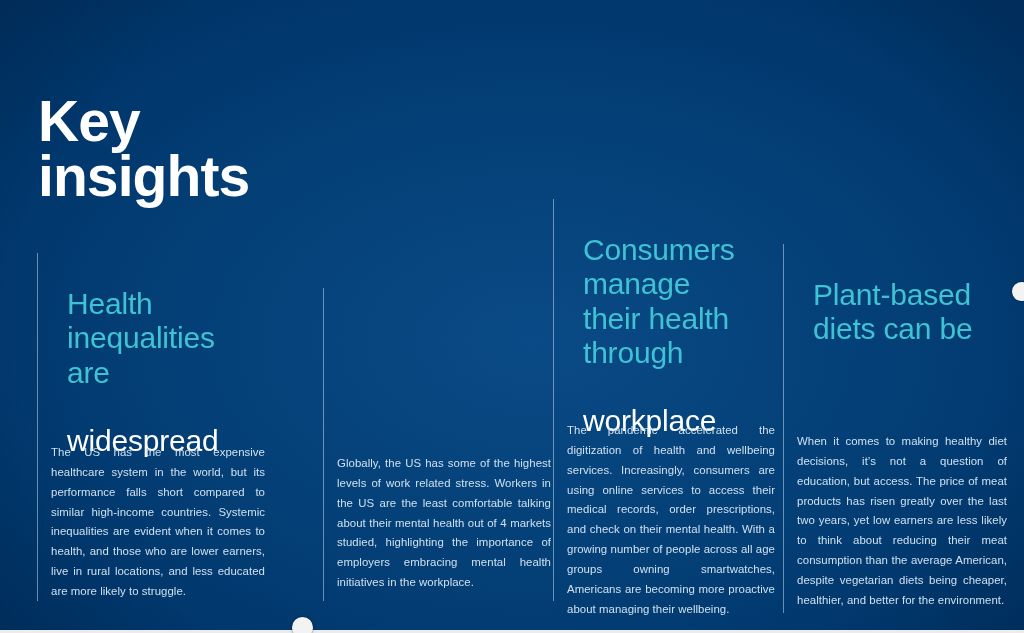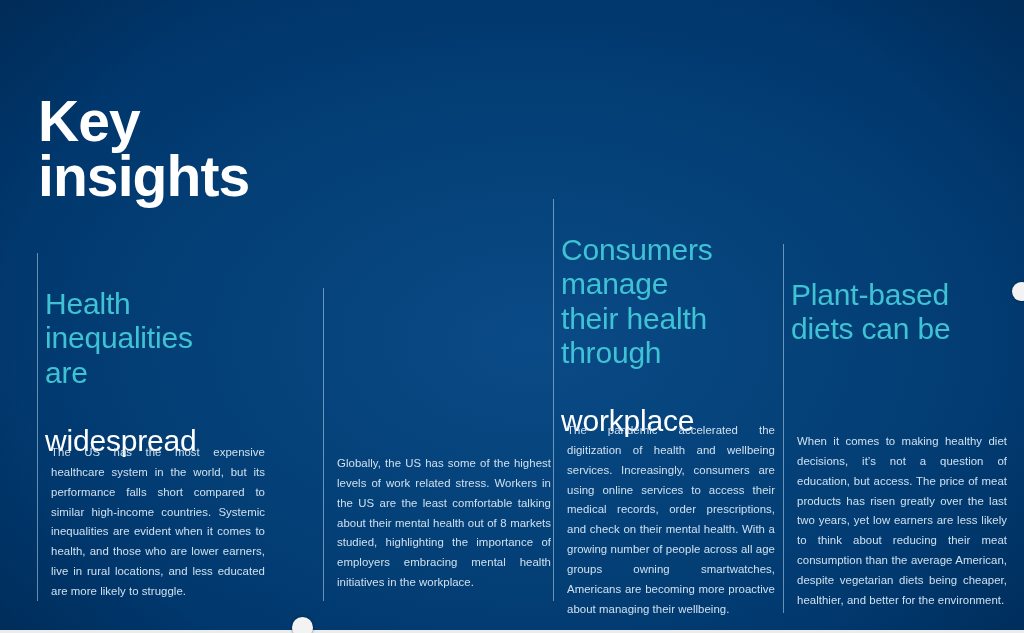--- a/index.html
+++ b/index.html
@@ -56,21 +56,21 @@
   }
   .col .rule {
     position: absolute;
     left: 0;
     top: 0;
     bottom: 0;
     width: 1px;
     background: rgba(190, 215, 235, 0.55);
   }
   .col .inner {
-    padding-left: 8px;
+    padding-left: 30px;
     height: 100%;
     position: relative;
   }
 
   .heading {
     font-size: 30px;
     line-height: 1.14;
     font-weight: 400;
     letter-spacing: -0.2px;
     margin: 0;
@@ -140,21 +140,21 @@
 are</span>
         <span class="wh">widespread</span>
       </h2>
       <p class="body">The US has the most expensive healthcare system in the world, but its performance falls short compared to similar high-income countries. Systemic inequalities are evident when it comes to health, and those who are lower earners, live in rural locations, and less educated are more likely to struggle.</p>
     </div>
   </section>
 
   <section class="col" id="col2">
     <div class="rule"></div>
     <div class="inner">
-      <p class="body">Globally, the US has some of the highest levels of work related stress. Workers in the US are the least comfortable talking about their mental health out of 8 markets studied, highlighting the importance of employers embracing mental health initiatives in the workplace.</p>
+      <p class="body">Globally, the US has some of the highest levels of work related stress. Workers in the US are the least comfortable talking about their mental health out of 4 markets studied, highlighting the importance of employers embracing mental health initiatives in the workplace.</p>
     </div>
   </section>
 
   <section class="col" id="col3">
     <div class="rule"></div>
     <div class="inner">
       <h2 class="heading">
         <span class="cy">Consumers
 manage
 their health

